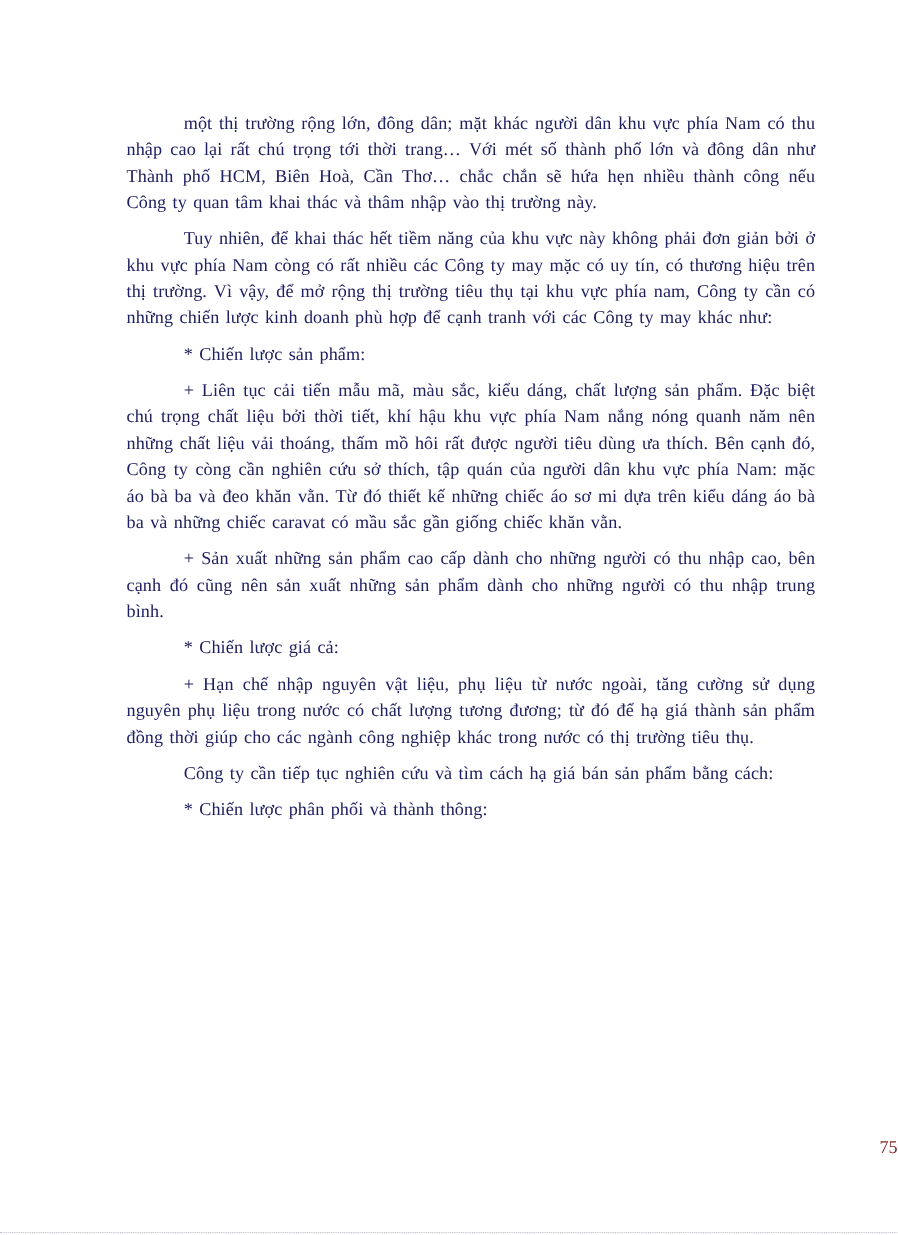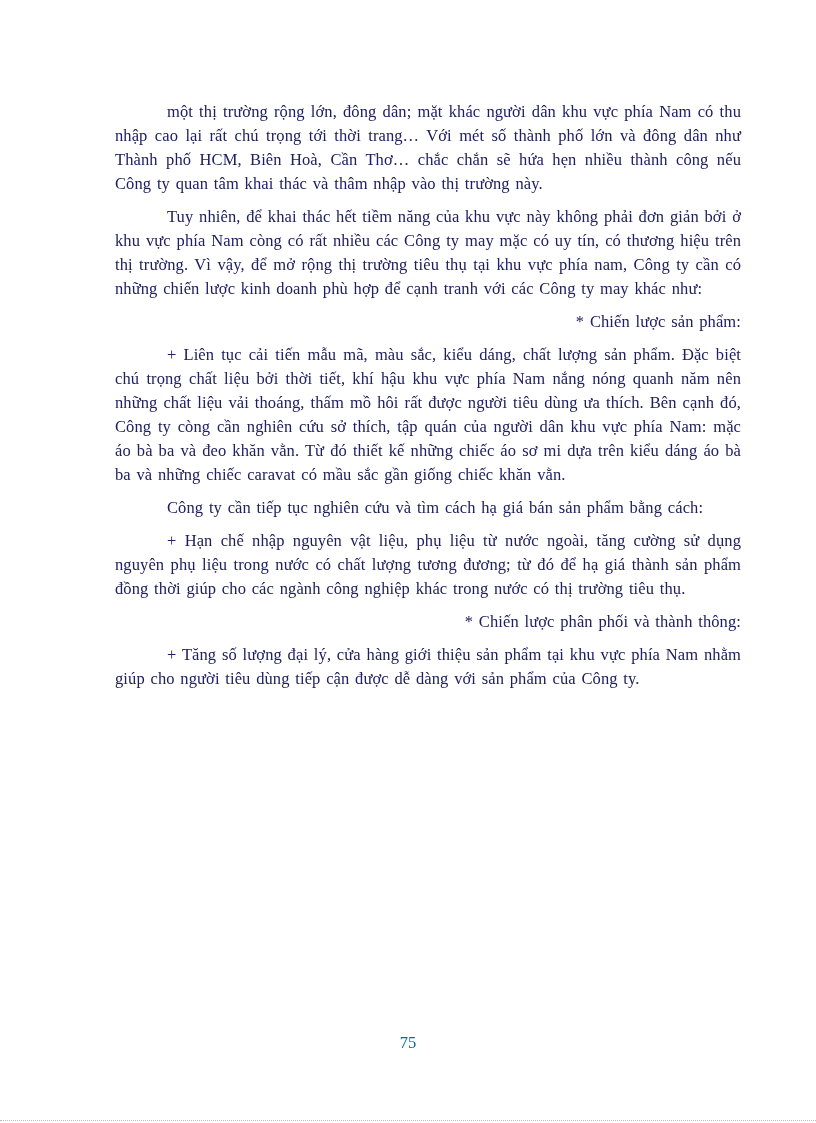--- a/index.html
+++ b/index.html
@@ -27,48 +27,49 @@
   .para {
     margin: 0 0 9px 0;
     font-size: 16.5px;
     line-height: 24px;
     text-align: justify;
     text-indent: 52px;
     letter-spacing: 0.1px;
     word-spacing: 1.5px;
   }
   .para.heading {
-    text-align: right;
+    text-align: left;
   }
   .page-number {
     position: absolute;
     left: 0;
     width: 100%;
     top: 1033px;
-    text-align: center;
+    text-align: right;
     font-size: 16.5px;
-    color: #0369a1;
+    color: #7f1d1d;
   }
   .bottom-edge {
     position: absolute;
     left: 0;
     bottom: 2px;
     width: 100%;
     border-bottom: 1px dotted #b9bdc9;
   }
 </style>
 </head>
 <body>
 
 <div class="page">
   <div class="content">
     <p class="para">một thị trường rộng lớn, đông dân; mặt khác người dân khu vực phía Nam có thu nhập cao lại rất chú trọng tới thời trang…  Với mét số thành phố lớn và đông dân như Thành phố HCM, Biên Hoà, Cần Thơ…  chắc chắn sẽ hứa hẹn nhiều thành công nếu Công ty quan tâm khai thác và thâm nhập vào thị trường này.</p>
     <p class="para">Tuy nhiên, để khai thác hết tiềm năng của khu vực này không phải đơn giản bởi ở khu vực phía Nam còng có rất nhiều các Công ty may mặc có uy tín, có thương hiệu trên thị trường. Vì vậy, để mở rộng thị trường tiêu thụ tại khu vực phía nam, Công ty cần có những chiến lược kinh doanh phù hợp để cạnh tranh với các Công ty may khác như:</p>
     <p class="para heading">* Chiến lược sản phẩm:</p>
     <p class="para">+ Liên tục cải tiến mẫu mã, màu sắc, kiểu dáng, chất lượng sản phẩm. Đặc biệt chú trọng chất liệu bởi thời tiết, khí hậu khu vực phía Nam nắng nóng quanh năm nên những chất liệu vải thoáng, thấm mồ hôi rất được người tiêu dùng ưa thích. Bên cạnh đó, Công ty còng cần nghiên cứu sở thích, tập quán của người dân khu vực phía Nam: mặc áo bà ba và đeo khăn vằn. Từ đó thiết kế những chiếc áo sơ mi dựa trên kiểu dáng áo bà ba và những chiếc caravat  có mầu sắc gần giống chiếc khăn vằn.</p>
+    <p class="para">+ Sản xuất những sản phẩm cao cấp dành cho những người có thu nhập cao, bên cạnh đó cũng nên sản xuất những sản phẩm dành cho những người có thu nhập trung bình.</p>
+    <p class="para heading">* Chiến lược giá cả:</p>
+    <p class="para">+ Hạn chế nhập nguyên vật liệu, phụ liệu từ nước ngoài, tăng cường sử dụng nguyên phụ liệu trong nước có chất lượng tương đương; từ đó để hạ giá thành sản phẩm đồng thời giúp cho các ngành  công nghiệp khác trong nước có thị trường tiêu thụ.</p>
     <p class="para">Công ty cần tiếp tục nghiên cứu và tìm cách hạ giá bán sản phẩm bằng cách:</p>
-    <p class="para">+ Hạn chế nhập nguyên vật liệu, phụ liệu từ nước ngoài, tăng cường sử dụng nguyên phụ liệu trong nước có chất lượng tương đương; từ đó để hạ giá thành sản phẩm đồng thời giúp cho các ngành  công nghiệp khác trong nước có thị trường tiêu thụ.</p>
     <p class="para heading">* Chiến lược phân phối và thành thông:</p>
-    <p class="para">+ Tăng số lượng đại lý, cửa hàng giới thiệu sản phẩm tại khu vực phía Nam nhằm giúp cho người tiêu dùng tiếp cận được dễ dàng với sản phẩm của Công ty.</p>
   </div>
   <div class="page-number">75</div>
   <div class="bottom-edge"></div>
 </div>
 
 </body></html>

